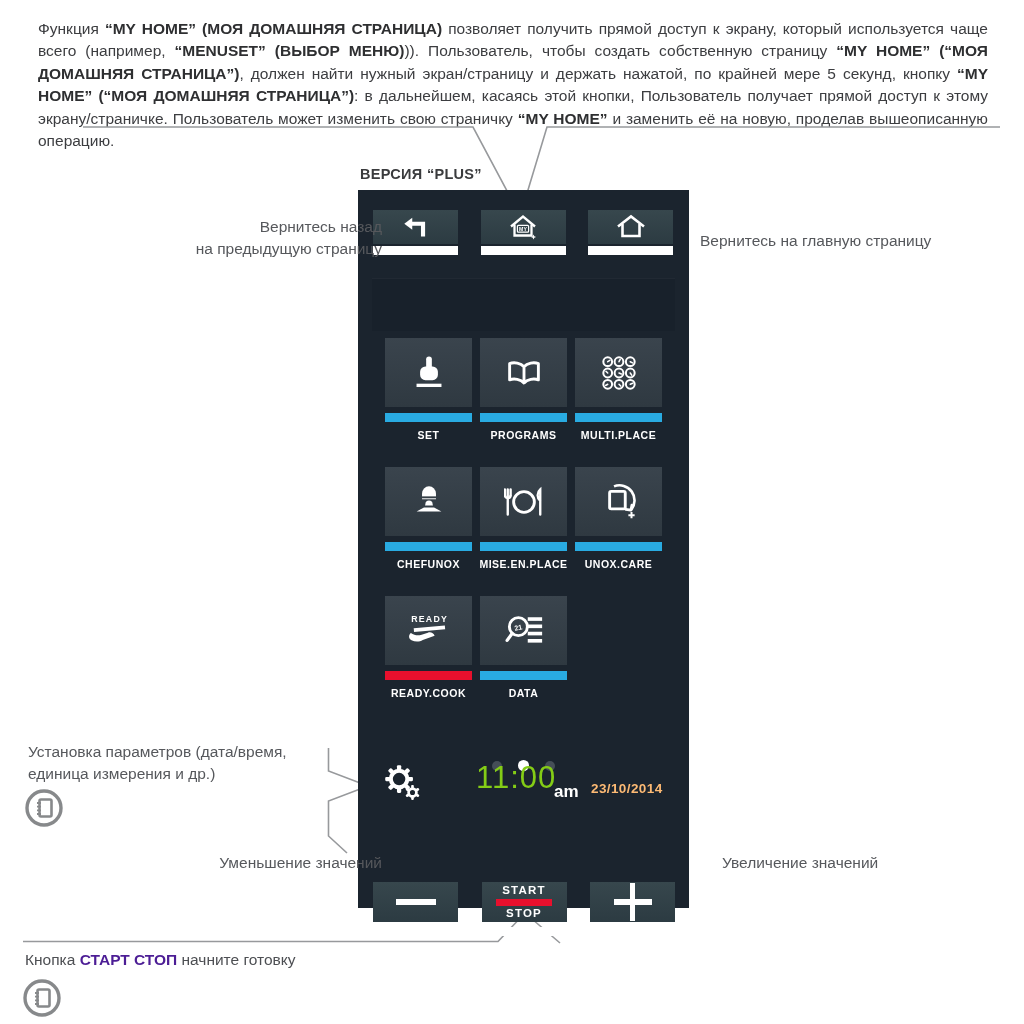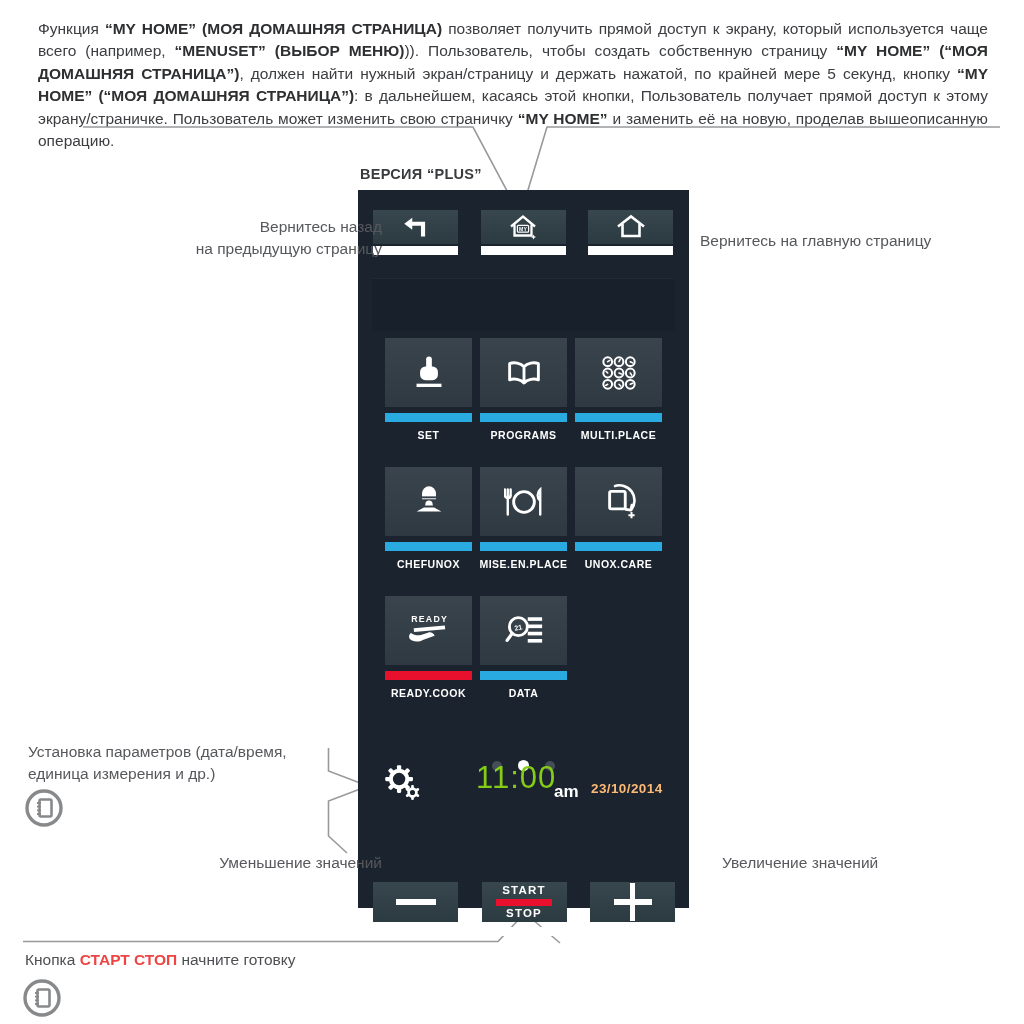--- a/index.html
+++ b/index.html
@@ -52,21 +52,21 @@
   .plus-icon{position:relative;width:38px;height:38px;}
   .plus-icon .h{position:absolute;left:0;top:16.2px;width:38px;height:5.5px;background:#fff;}
   .plus-icon .v{position:absolute;left:16.2px;top:0;width:5.5px;height:38px;background:#fff;}
   .ss{display:flex;flex-direction:column;align-items:center;line-height:1;}
   .ss-txt{font-size:11.5px;font-weight:bold;letter-spacing:1.2px;color:#fff;}
   .ss-red{width:56px;height:7px;margin:2.5px 0;}
   
   .ann{position:absolute;font-size:15.5px;color:#56585c;line-height:21.5px;}
   .ann-right{text-align:right;}
   .note{position:absolute;left:25px;top:951px;font-size:15.5px;color:#4d4f53;}
-  .note b{color:#ef4444;}
+  .note b{color:#4c1d95;}
   .manual-icon{position:absolute;}
 </style>
 </head>
 <body>
 
 <div class="page">
 
   <p class="intro"><span>Функция </span><b>“MY HOME” (МОЯ ДОМАШНЯЯ СТРАНИЦА)</b><span> позволяет получить прямой доступ к экрану, который используется чаще всего (например, </span><b>“MENUSET” (ВЫБОР МЕНЮ)</b><span>)). Пользователь, чтобы создать собственную страницу </span><b>“MY HOME” (“МОЯ ДОМАШНЯЯ СТРАНИЦА”)</b><span>, должен найти нужный экран/страницу и держать нажатой, по крайней мере 5 секунд, кнопку </span><b>“MY HOME” (“МОЯ ДОМАШНЯЯ СТРАНИЦА”)</b><span>: в дальнейшем, касаясь этой кнопки, Пользователь получает прямой доступ к этому экрану/страничке. Пользователь может изменить свою страничку </span><b>“MY HOME”</b><span> и заменить её на новую, проделав вышеописанную операцию.</span></p>
 
   <svg class="connectors" viewBox="0 0 1024 1024">

